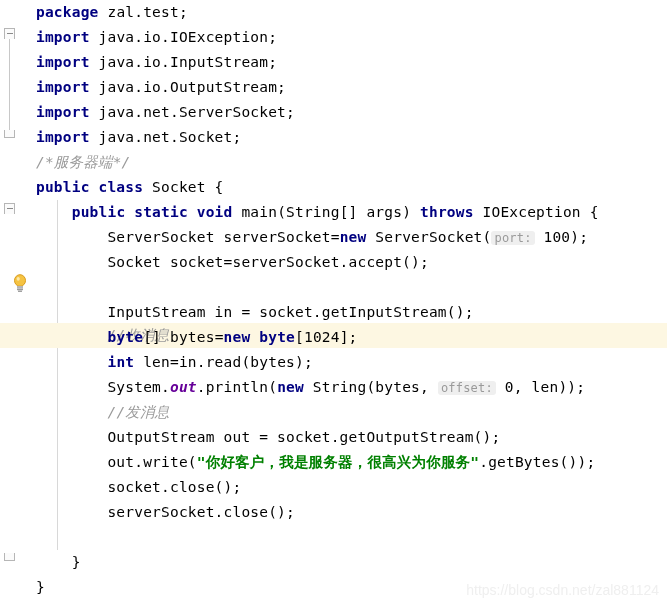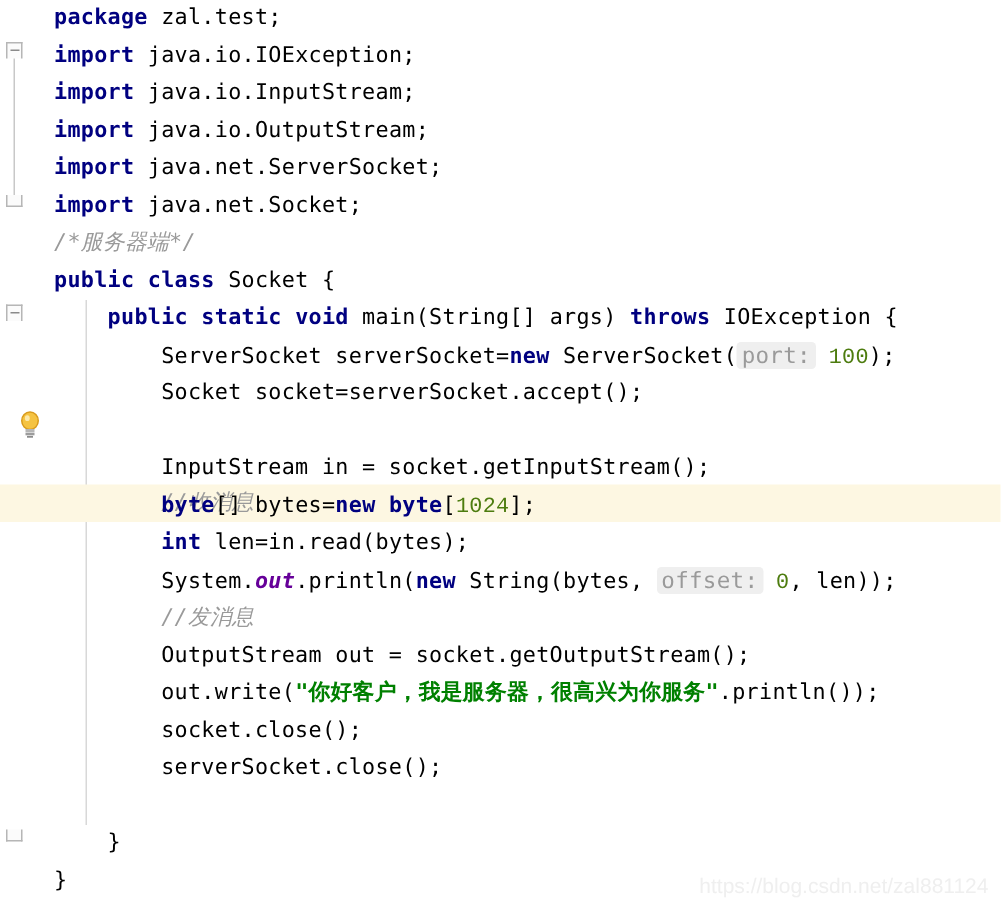--- a/index.html
+++ b/index.html
@@ -59,30 +59,30 @@
   .indent-guide {
     position: absolute;
     left: 57px;
     width: 1px;
     background: #d8d8d8;
   }
 
   
   .kw      { color: #000080; font-weight: bold; }
   .plain   { color: #000000; }
-  .num     { color: #4d7c0f; font-family: Liberation Mono, monospace; }
+  .num     { color: #000000; }
   .str     { color: #008000; font-weight: bold; }
   .cmt     { color: #9a9a9a; font-style: italic; }
   .field   { color: #660099; font-weight: bold; font-style: italic; }
   .hint    {
     color: #9a9a9a;
     background: #efefef;
     border-radius: 3px;
     padding: 0 3px;
-    font-size: 15px;
+    font-size: 12px;
   }
 
   
   .fold {
     position: absolute;
     left: 4px;
     width: 11px;
     height: 11px;
     border: 1px solid #b6b6b6;
     background: #fbfbfb;
@@ -149,21 +149,21 @@
       <div class="line" style="top: 200px;"><span class="code"><span class="plain">    </span><span class="kw">public static void</span><span class="plain"> main(String[] args) </span><span class="kw">throws</span><span class="plain"> IOException {</span></span></div>
       <div class="line" style="top: 225px;"><span class="code"><span class="plain">        ServerSocket serverSocket=</span><span class="kw">new</span><span class="plain"> ServerSocket(</span><span class="hint">port:</span><span class="num"> 100</span><span class="plain">);</span></span></div>
       <div class="line" style="top: 250px;"><span class="code"><span class="plain">        Socket socket=serverSocket.accept();</span></span></div>
       <div class="line highlight" style="top: 275px; margin-top: 48px;"><span class="code"><span class="plain">        </span><span class="cmt">//收消息</span></span></div>
       <div class="line" style="top: 300px;"><span class="code"><span class="plain">        InputStream in = socket.getInputStream();</span></span></div>
       <div class="line" style="top: 325px;"><span class="code"><span class="plain">        </span><span class="kw">byte</span><span class="plain">[] bytes=</span><span class="kw">new byte</span><span class="plain">[</span><span class="num">1024</span><span class="plain">];</span></span></div>
       <div class="line" style="top: 350px;"><span class="code"><span class="plain">        </span><span class="kw">int</span><span class="plain"> len=in.read(bytes);</span></span></div>
       <div class="line" style="top: 375px; padding-left: 16px;"><span class="code"><span class="plain">        System.</span><span class="field">out</span><span class="plain">.println(</span><span class="kw">new</span><span class="plain"> String(bytes, </span><span class="hint">offset:</span><span class="num"> 0</span><span class="plain">, len));</span></span></div>
       <div class="line" style="top: 400px;"><span class="code"><span class="plain">        </span><span class="cmt">//发消息</span></span></div>
       <div class="line" style="top: 425px;"><span class="code"><span class="plain">        OutputStream out = socket.getOutputStream();</span></span></div>
-      <div class="line" style="top: 450px;"><span class="code"><span class="plain">        out.write(</span><span class="str">"你好客户，我是服务器，很高兴为你服务"</span><span class="plain">.println());</span></span></div>
+      <div class="line" style="top: 450px;"><span class="code"><span class="plain">        out.write(</span><span class="str">"你好客户，我是服务器，很高兴为你服务"</span><span class="plain">.getBytes());</span></span></div>
       <div class="line" style="top: 475px;"><span class="code"><span class="plain">        socket.close();</span></span></div>
       <div class="line" style="top: 500px;"><span class="code"><span class="plain">        serverSocket.close();</span></span></div>
       <div class="line" style="top: 525px;"><span class="code"></span></div>
       <div class="line" style="top: 550px;"><span class="code"><span class="plain">    }</span></span></div>
       <div class="line" style="top: 575px;"><span class="code"><span class="plain">}</span></span></div>
     </div>
 
   <div class="fold start" style="top:28px;"></div>
   <div class="fold-tail" style="top:39px;height:91px;"></div>
   <div class="fold end" style="top:130px;"></div>

